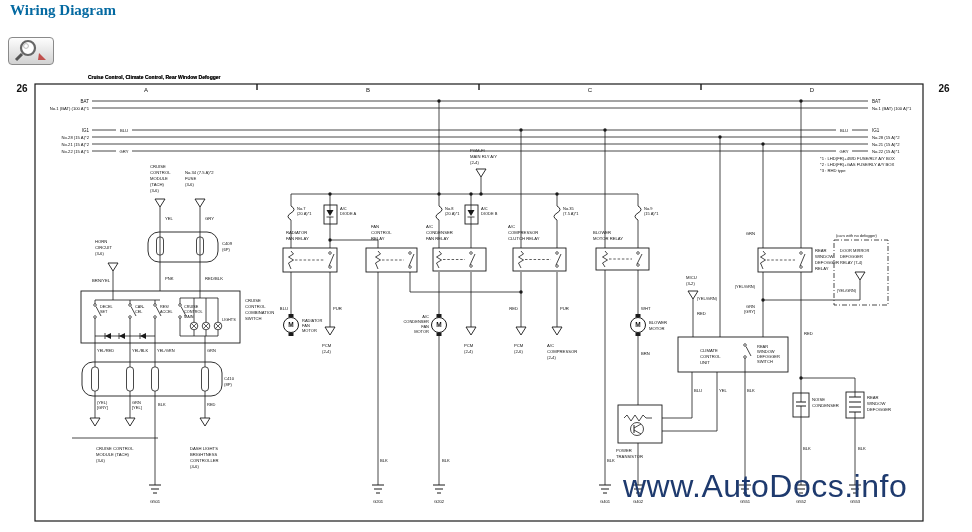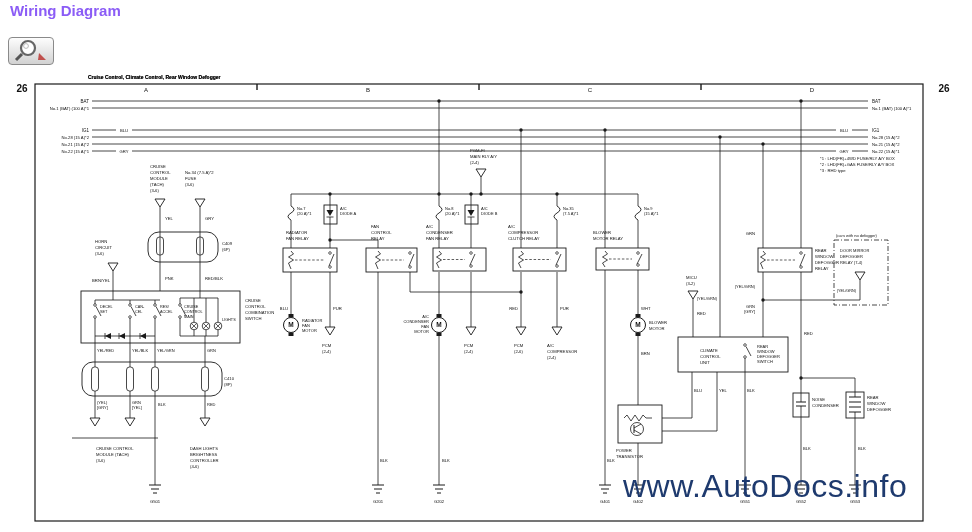--- a/index.html
+++ b/index.html
@@ -1,17 +1,17 @@
 <!DOCTYPE html>
 <html><head>
 <meta charset="utf-8">
 <style>
   html,body{margin:0;padding:0;background:#fff;}
   body{width:972px;height:532px;position:relative;font-family:"Liberation Sans",sans-serif;overflow:hidden;}
-  .page-title{position:absolute;left:10px;top:2px;font-size:15px;font-weight:bold;color:#8b5cf6;}
+  .page-title{position:absolute;left:10px;top:2px;font-size:15px;font-weight:bold;color:#0369a1;font-family:Liberation Serif, serif;}
   .toolbar{position:absolute;left:8px;top:37px;}
   .zoom-btn{width:46px;height:28px;border:1px solid #8a8a8a;border-radius:4px;
     background:linear-gradient(#fdfdfd,#d2d2d2);padding:0;cursor:pointer;display:block;}
   .zoom-btn svg{display:block;margin:0 auto;}
   #diagram-svg{position:absolute;left:0;top:0;}
 </style>
 </head>
 <body>
 
 <div class="page-title">Wiring Diagram</div>

